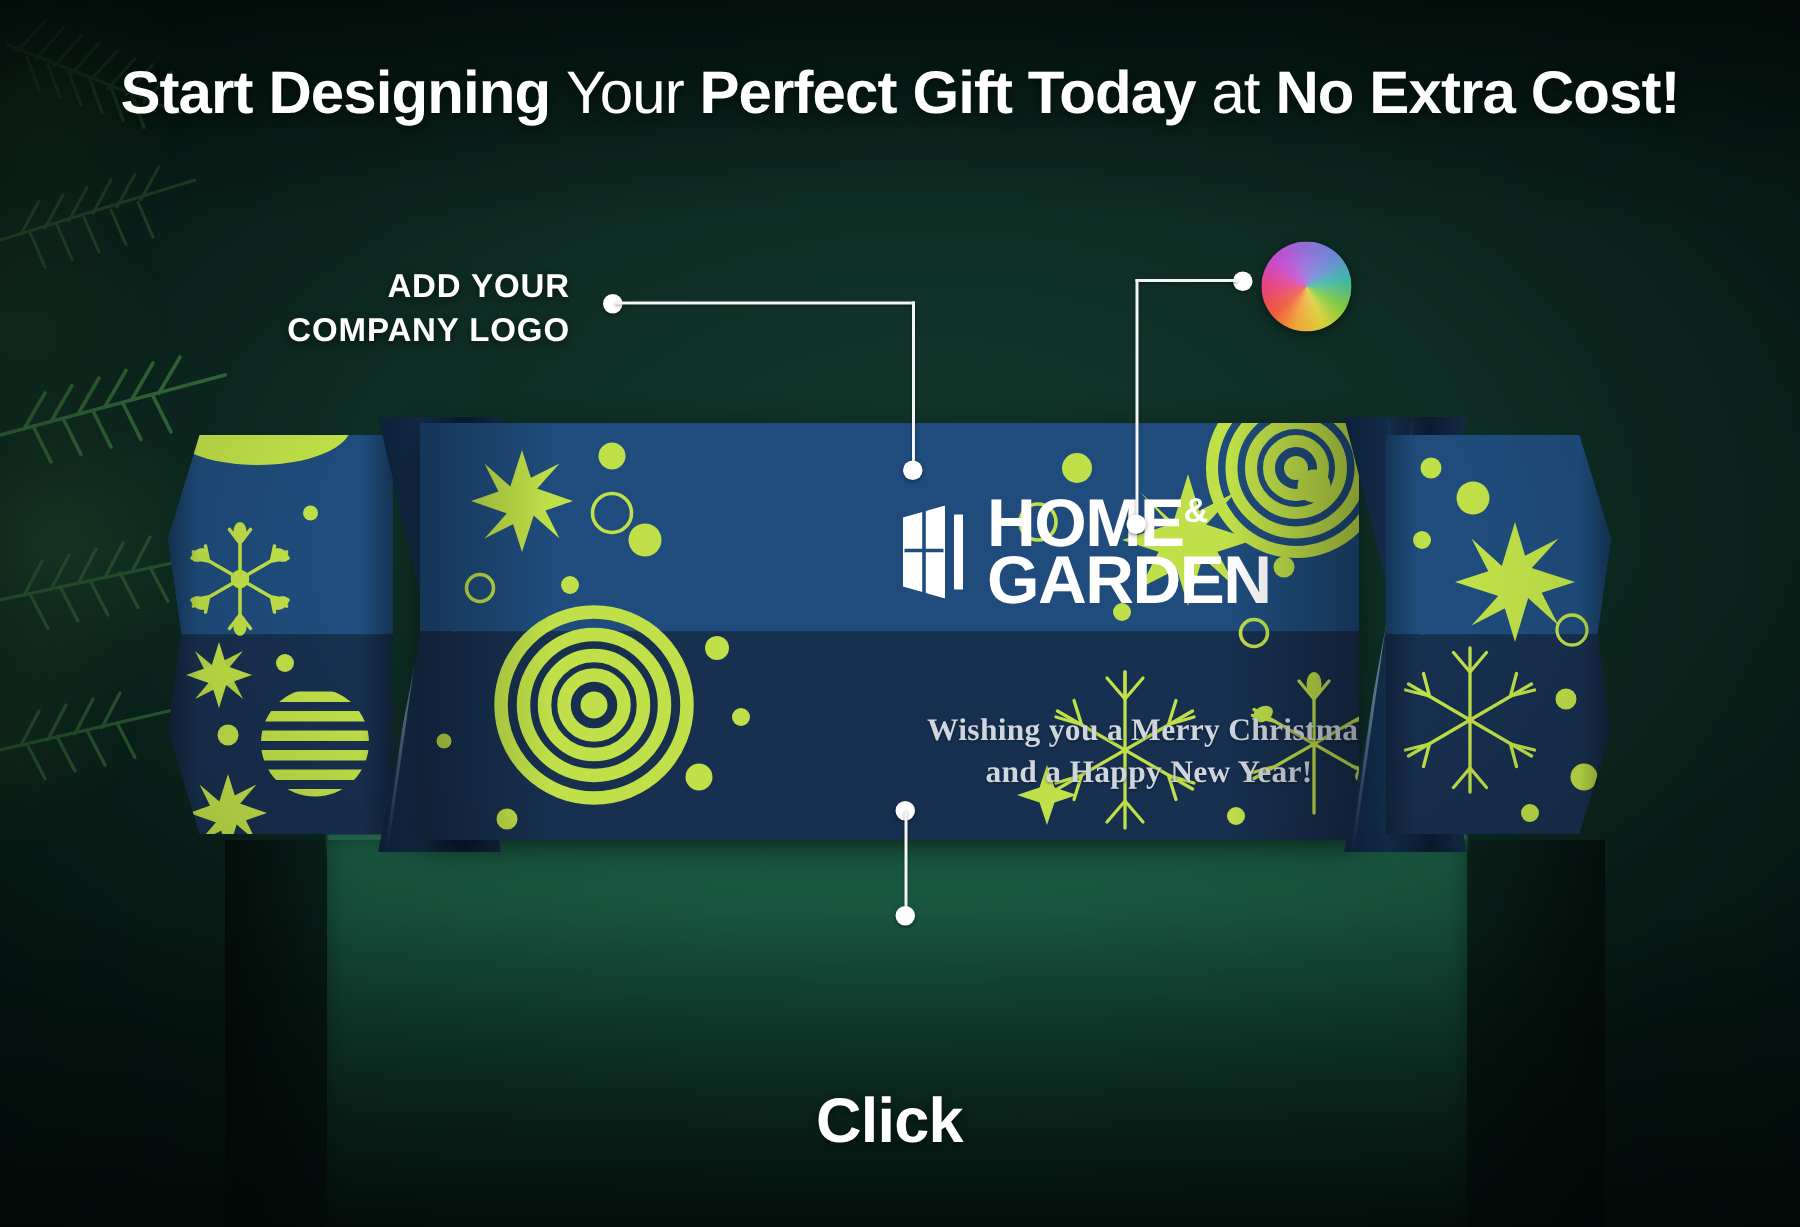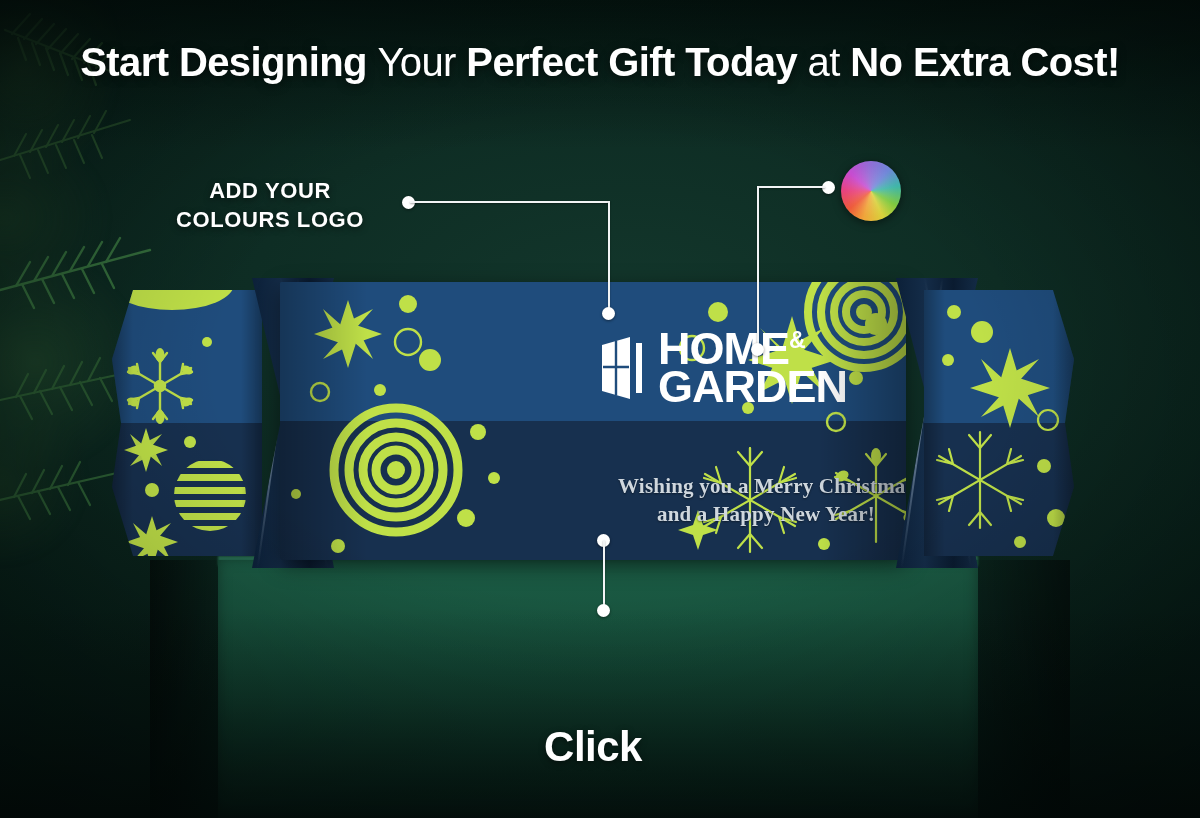--- a/index.html
+++ b/index.html
@@ -544,23 +544,23 @@
       <div class="shade"></div>
     </div>
   </div>
 
   <div class="bg-vignette"></div>
 
   <div id="headline">
     <span class="b">Start Designing </span><span class="l">Your </span><span class="b">Perfect Gift Today </span><span class="l">at </span><span class="b">No Extra Cost!</span>
   </div>
 
-  <div class="callout-text" style="left:160px; top:176px; width:220px; text-align:center;">
+  <div class="callout-text" style="left:160px; top:176px; width:220px; text-align:right;">
     <div>ADD YOUR</div>
-    <div>COLOURS LOGO</div>
+    <div>COMPANY LOGO</div>
   </div>
   <div class="cdot" style="left:402px; top:196px;"></div>
   <div class="cline h" style="left:410px; top:201px; width:200px;"></div>
   <div class="cline v" style="left:608px; top:201px; height:112px;"></div>
   <div class="cdot" style="left:602px; top:307px;"></div>
 
   <div id="colour-wheel"></div>
   <div class="cdot" style="left:822px; top:181px;"></div>
   <div class="cline h" style="left:757px; top:186px; width:68px;"></div>
   <div class="cline v" style="left:757px; top:186px; height:163px;"></div>

